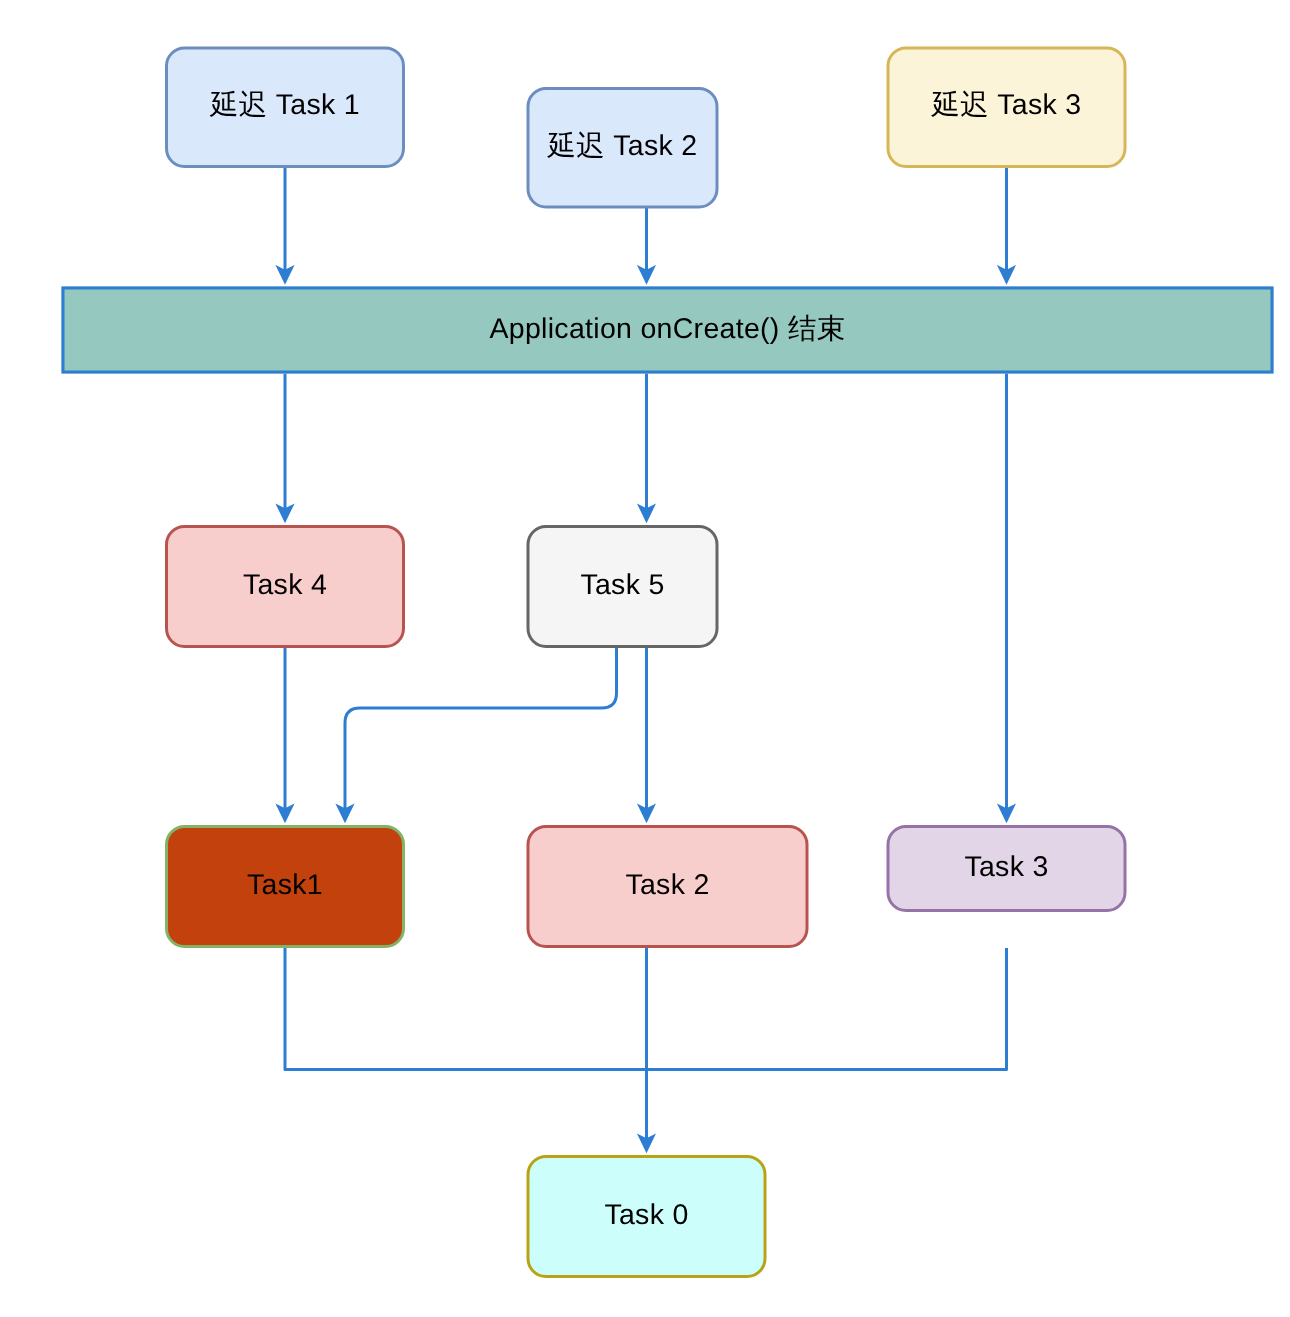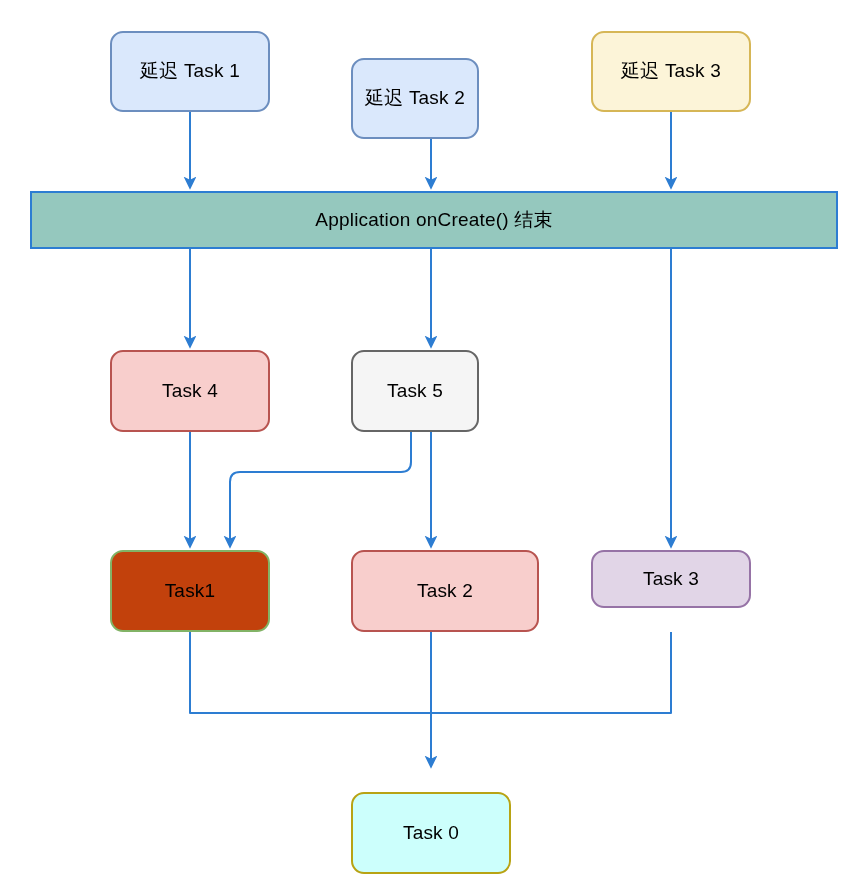--- a/index.html
+++ b/index.html
@@ -39,20 +39,21 @@
     letter-spacing: 0.2px;
     z-index: 2;
     white-space: nowrap;
   }
   .node.rounded {
     border-radius: 13px;
   }
   .node.bar {
     border-radius: 0;
     font-size: 19px;
+    margin-left: 11px;
   }
 </style>
 </head>
 <body>
 
 <div id="canvas" style="background: rgb(255, 255, 255); padding-left: 44px;">
 
   <svg id="edges" viewBox="0 0 860 878" xmlns="http://www.w3.org/2000/svg">
     <defs>
       <marker id="arrowhead" markerWidth="7" markerHeight="7" refX="3.2" refY="3.2" orient="auto" markerUnits="strokeWidth">
@@ -96,18 +97,18 @@
       </div>
       <div class="node rounded" style="left: 110px; top: 550px; width: 160px; height: 82px; background: #c2410c; border: 2px solid rgb(130, 179, 102);">
         <span>Task1</span>
       </div>
       <div class="node rounded" style="left: 351px; top: 550px; width: 188px; height: 82px; background: rgb(248, 206, 204); border: 2px solid rgb(184, 84, 80);">
         <span>Task 2</span>
       </div>
       <div class="node rounded" style="left: 591px; top: 550px; width: 160px; height: 58px; background: rgb(225, 213, 231); border: 2px solid rgb(150, 115, 166);">
         <span>Task 3</span>
       </div>
-      <div class="node rounded" style="left: 351px; top: 770px; width: 160px; height: 82px; background: rgb(204, 255, 252); border: 2px solid rgb(184, 163, 20); margin-top: 22px;">
+      <div class="node rounded" style="left: 351px; top: 770px; width: 160px; height: 82px; background: rgb(204, 255, 252); border: 2px solid rgb(184, 163, 20);">
         <span>Task 0</span>
       </div>
     </div>
 
 </div>
 
 </body></html>

